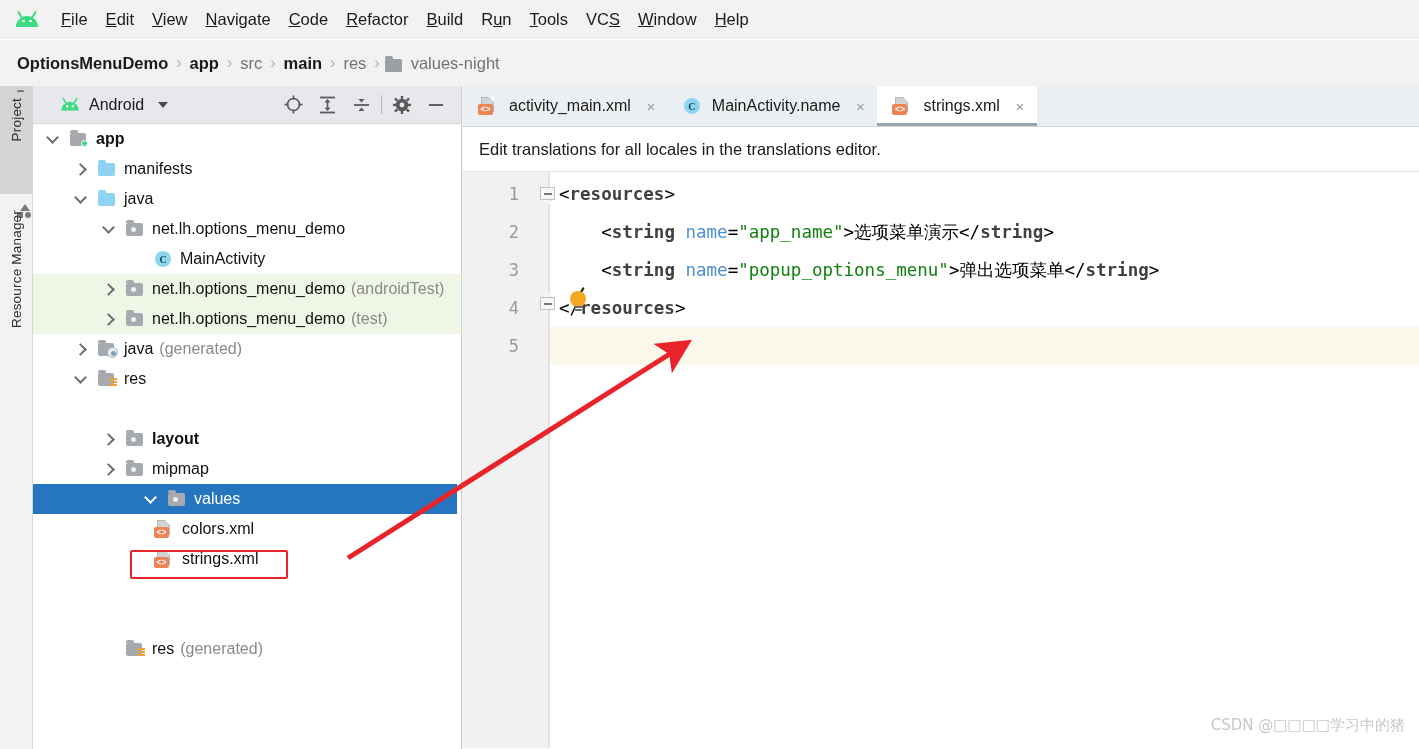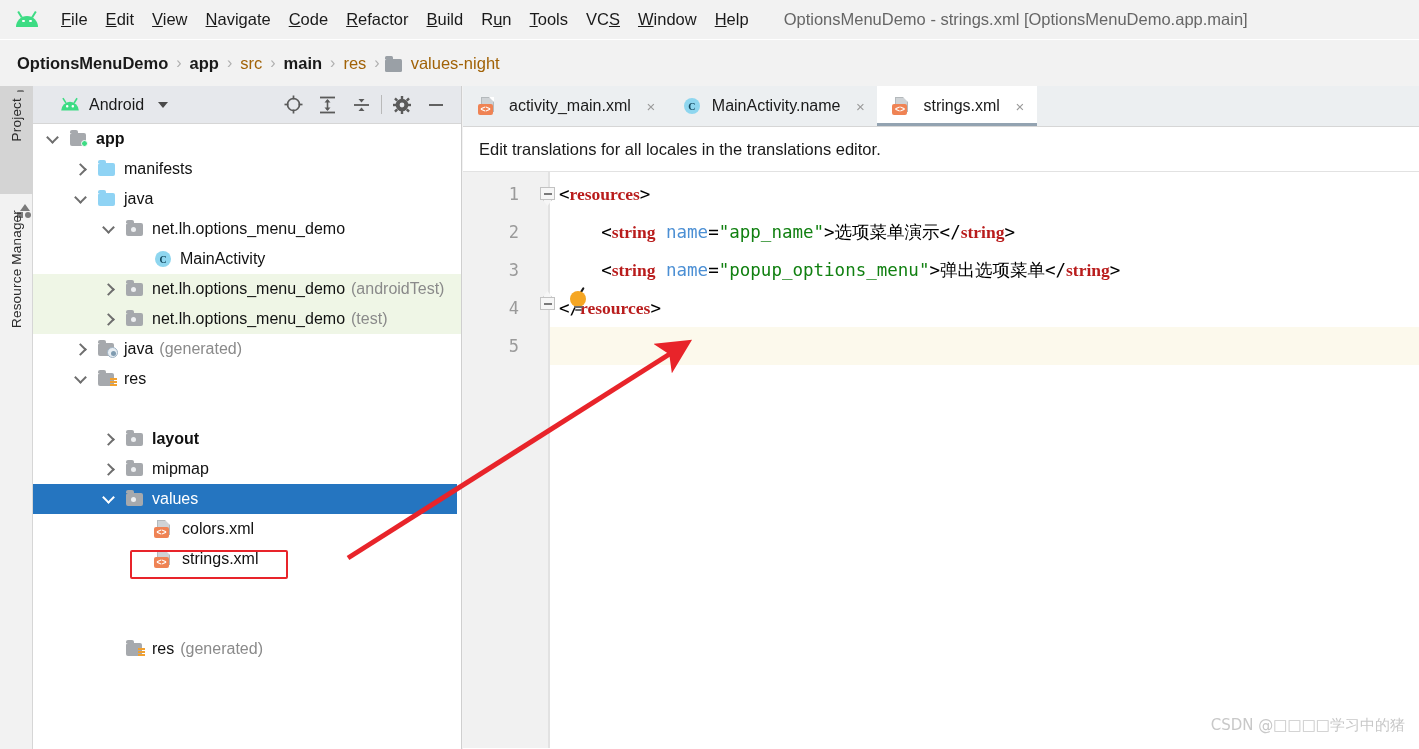--- a/index.html
+++ b/index.html
@@ -41,21 +41,21 @@
   }
 
   
   .breadcrumb {
     position:absolute; left:0; top:40px; width:1419px; height:46px;
     background:#f2f2f2; display:flex; align-items:center; padding-left:14px;
     gap:0px;
   }
   .crumb { font-size:16.5px; color:#1a1a1a; padding:0 3px; white-space:nowrap; }
   .crumb.bold { font-weight:bold; }
-  .crumb.dim { color:#a16207; }
+  .crumb.dim { color:#737373; }
   .crumb-sep { color:#b0b0b0; font-size:16px; padding:0 5px; }
   .crumb-folder {
     display:inline-block; width:17px; height:13px; background:#9aa0a6;
     border-radius:1.5px; margin-right:6px; position:relative; top:2px;
   }
   .crumb-folder::before {
     content:""; position:absolute; left:0; top:-3px; width:8px; height:3px;
     background:#9aa0a6; border-radius:1.5px 1.5px 0 0;
   }
 
@@ -214,21 +214,21 @@
   .ln {
     position:absolute; left:0; width:56px; text-align:right;
     font-size:17px; color:#9a9a9a; font-family:"DejaVu Sans Mono", monospace;
   }
   .codeline {
     position:absolute; left:96px; font-size:17.5px; white-space:pre;
     font-family:"DejaVu Sans Mono", monospace; line-height:1;
   }
   .hl-line { position:absolute; left:0; width:956px; height:38px; background:#fcf9ec; }
   .tk-br { color:#000000; }
-  .tk-tag { color:#b91c1c; font-weight:bold;font-family:Liberation Serif, serif; }
+  .tk-tag { color:#404040; font-weight:bold; }
   .tk-attr { color:#4b8fd4; }
   .tk-val { color:#118011; }
   .tk-txt { color:#000000; font-family:"DejaVu Sans", sans-serif; }
 
   .fold {
     position:absolute; left:77px; width:17px; height:17px;
   }
   .fold .bx {
     position:absolute; left:0; top:0; width:15px; height:13px;
     border:1px solid #c2c2c2; background:#f6f6f6;
@@ -285,21 +285,20 @@
         <div class="menu-item"><u>N</u>avigate</div>
         <div class="menu-item"><u>C</u>ode</div>
         <div class="menu-item"><u>R</u>efactor</div>
         <div class="menu-item"><u>B</u>uild</div>
         <div class="menu-item">R<u>u</u>n</div>
         <div class="menu-item"><u>T</u>ools</div>
         <div class="menu-item">VC<u>S</u></div>
         <div class="menu-item"><u>W</u>indow</div>
         <div class="menu-item"><u>H</u>elp</div>
       </div>
-    <div class="win-title">OptionsMenuDemo - strings.xml [OptionsMenuDemo.app.main]</div>
   </div>
 
   <div class="breadcrumb">
     <div id="crumbs" style="display:flex;align-items:center;">
         <span style="display: inline-flex; align-items: center;">
           <span class="crumb bold">OptionsMenuDemo</span>
         </span>
         <span class="crumb-sep">›</span>
         <span style="display: inline-flex; align-items: center;">
           <span class="crumb bold">app</span>
@@ -488,21 +487,21 @@
           <span class="lbl">layout</span>
         </div>
         <div class="row" style="top: 330px; position: absolute; left: 0px; right: 0px;">
           <span style="width: 70px; flex: 0 0 auto;"></span>
           <span class="arrow " style="margin-right: 11px;"></span>
           <span class="ic">
             <span class="f-gray"></span>
           </span>
           <span class="lbl">mipmap</span>
         </div>
-        <div class="row sel" style="top: 360px; position: absolute; left: 0px; right: 4px;">
+        <div class="row sel" style="top: 360px; position: absolute; left: 0px; right: 4px; padding-left: 42px;">
           <span style="width: 70px; flex: 0 0 auto;"></span>
           <span class="arrow down" style="margin-right: 11px;"></span>
           <span class="ic">
             <span class="f-gray"></span>
           </span>
           <span class="lbl">values</span>
         </div>
         <div class="row" style="top: 390px; position: absolute; left: 0px; right: 0px;">
           <span style="width: 98px; flex: 0 0 auto;"></span>
           <span class="arrow none" style="margin-right: 11px;"></span>

